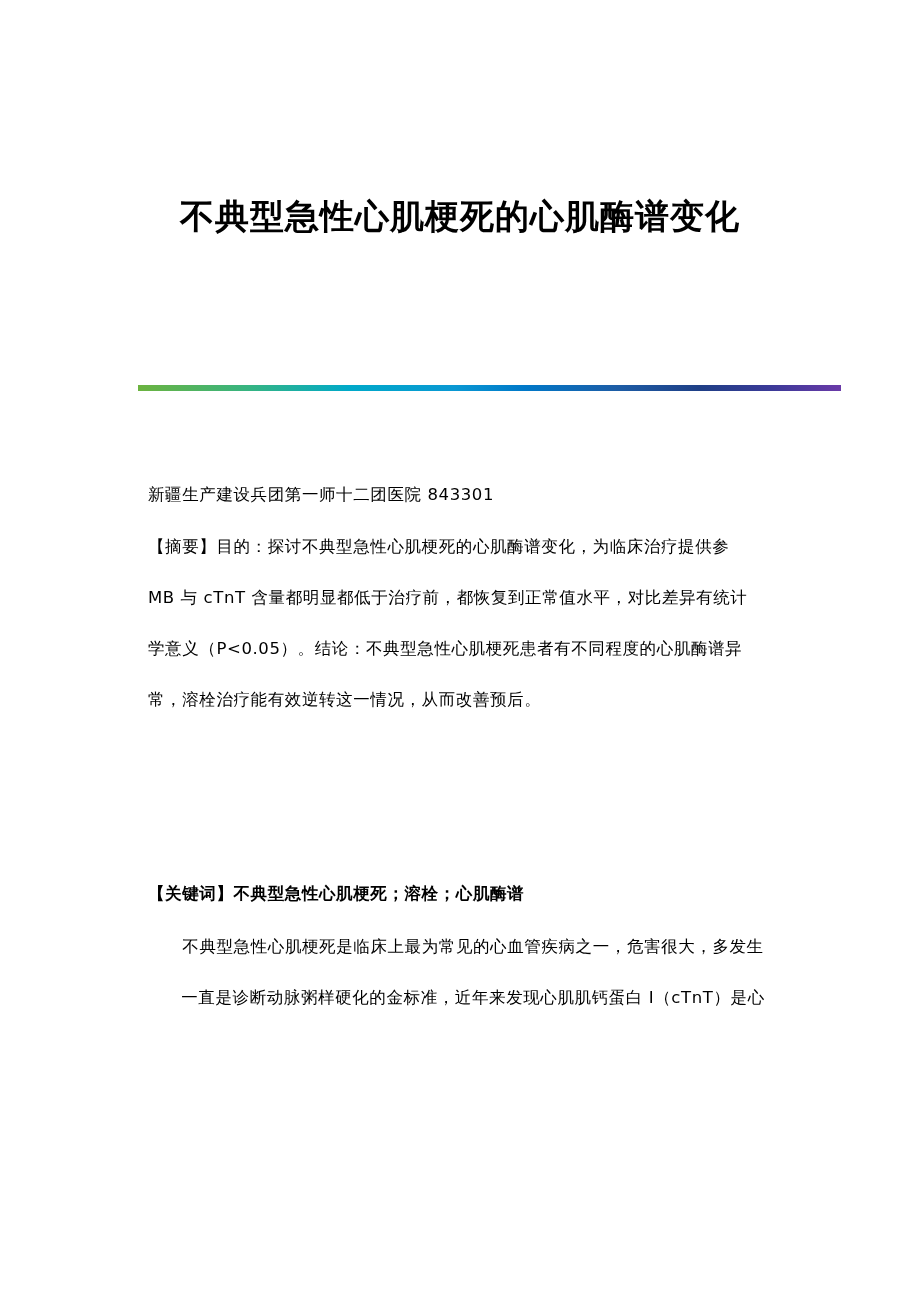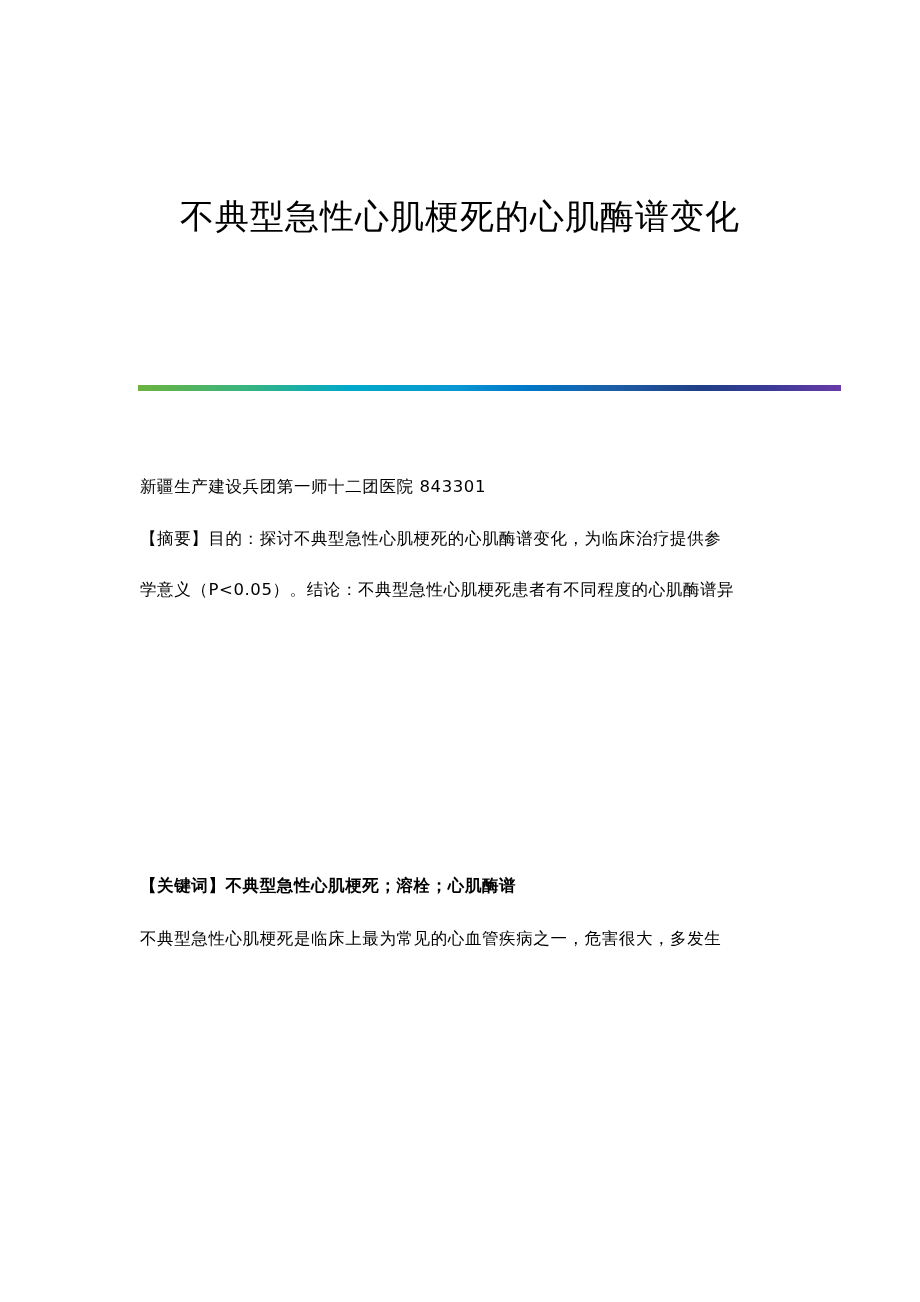--- a/index.html
+++ b/index.html
@@ -18,21 +18,21 @@
     .page-title {
       position: absolute;
       left: 0;
       top: 192px;
       width: 920px;
       text-align: center;
       font-size: 34px;
       line-height: 48px;
       letter-spacing: 1px;
       font-family: "DejaVu Sans", "Liberation Sans", sans-serif;
-      font-weight: normal;
+      font-weight: bold;
       margin: 0;
     }
     .title-rule {
       position: absolute;
       left: 138px;
       top: 385px;
       width: 703px;
       height: 6px;
       background: linear-gradient(to right,
         #6cb33f 0%,
@@ -44,46 +44,49 @@
         #1f3f86 80%,
         #3b3a98 90%,
         #6a3aa8 100%);
     }
     .body-text {
       position: absolute;
       left: 140px;
       width: 650px;
       font-size: 16.5px;
       line-height: 51px;
-      margin: 0;
+      margin: 8px;
       white-space: nowrap;
       font-family: "DejaVu Sans", "Liberation Sans", sans-serif;
       letter-spacing: 0.6px;
     }
     .affiliation { top: 461px; }
     .abstract { top: 513px; }
     .keywords { top: 860px; font-weight: bold; }
-    .intro { top: 913px; }
+    .intro { top: 913px; text-align: center; }
     .line {
       display: block;
       height: 51px;
       line-height: 51px;
     }
   </style>
 </head>
 <body>
 
 <h1 class="page-title">不典型急性心肌梗死的心肌酶谱变化</h1>
 
 <div class="title-rule"></div>
 
 <p class="body-text affiliation">新疆生产建设兵团第一师十二团医院 843301</p>
 
 <div class="body-text abstract">
   <span class="line">【摘要】目的：探讨不典型急性心肌梗死的心肌酶谱变化，为临床治疗提供参</span>
+  <span class="line">MB 与 cTnT 含量都明显都低于治疗前，都恢复到正常值水平，对比差异有统计</span>
   <span class="line">学意义（P&lt;0.05）。结论：不典型急性心肌梗死患者有不同程度的心肌酶谱异</span>
+  <span class="line">常，溶栓治疗能有效逆转这一情况，从而改善预后。</span>
 </div>
 
 <p class="body-text keywords">【关键词】不典型急性心肌梗死；溶栓；心肌酶谱</p>
 
 <div class="body-text intro">
   <span class="line">不典型急性心肌梗死是临床上最为常见的心血管疾病之一，危害很大，多发生</span>
+  <span class="line">一直是诊断动脉粥样硬化的金标准，近年来发现心肌肌钙蛋白 I（cTnT）是心</span>
 </div>
 
 </body></html>

